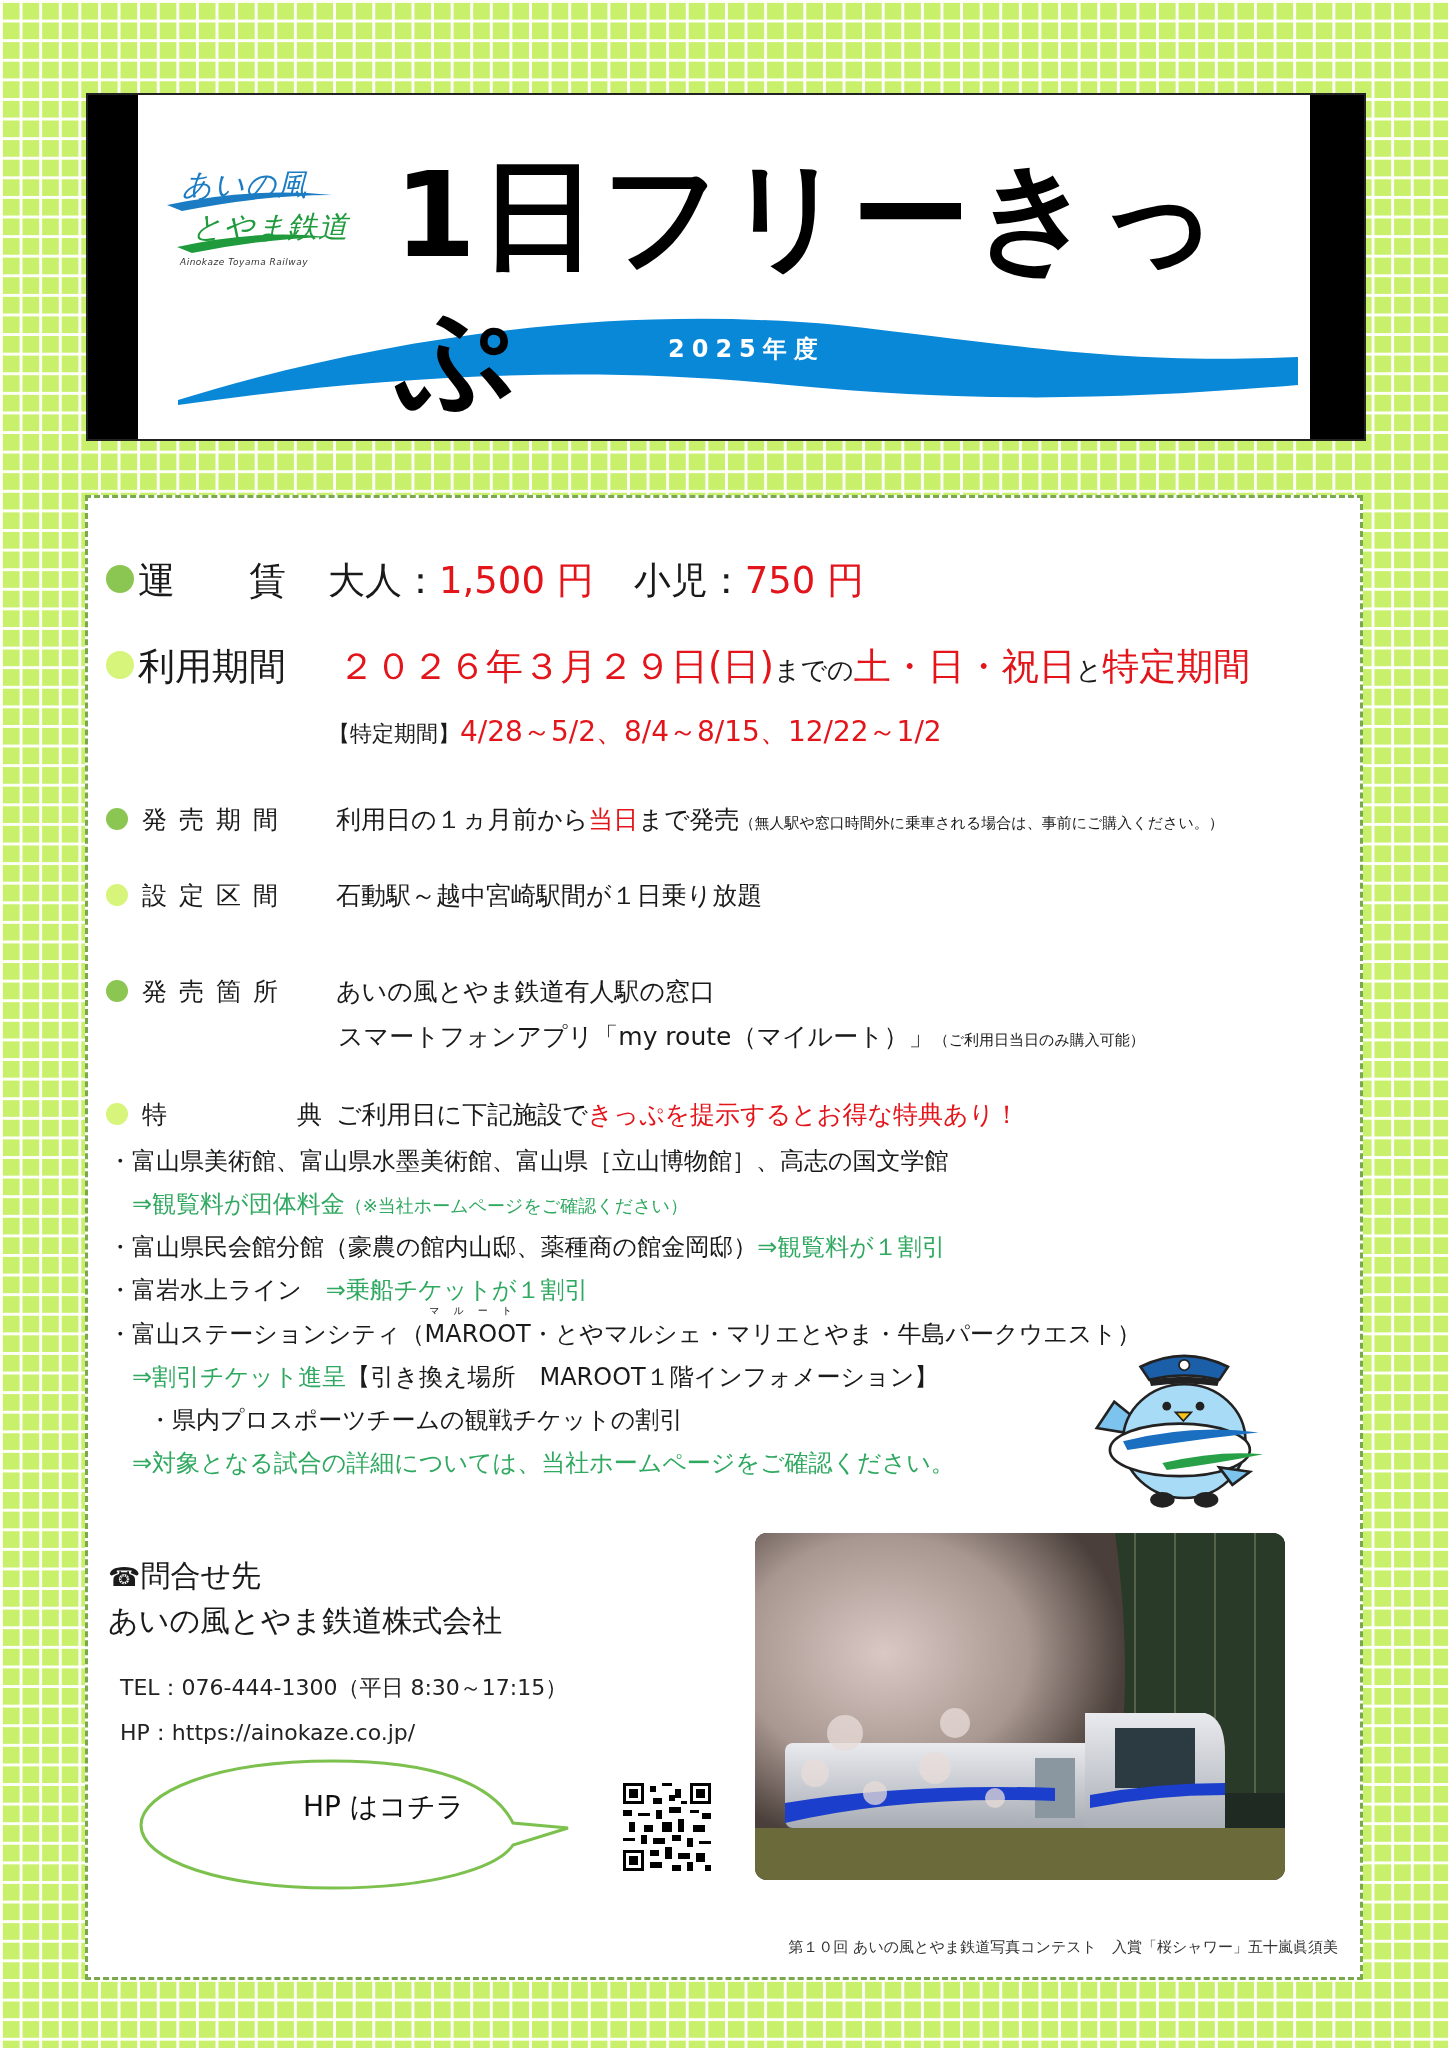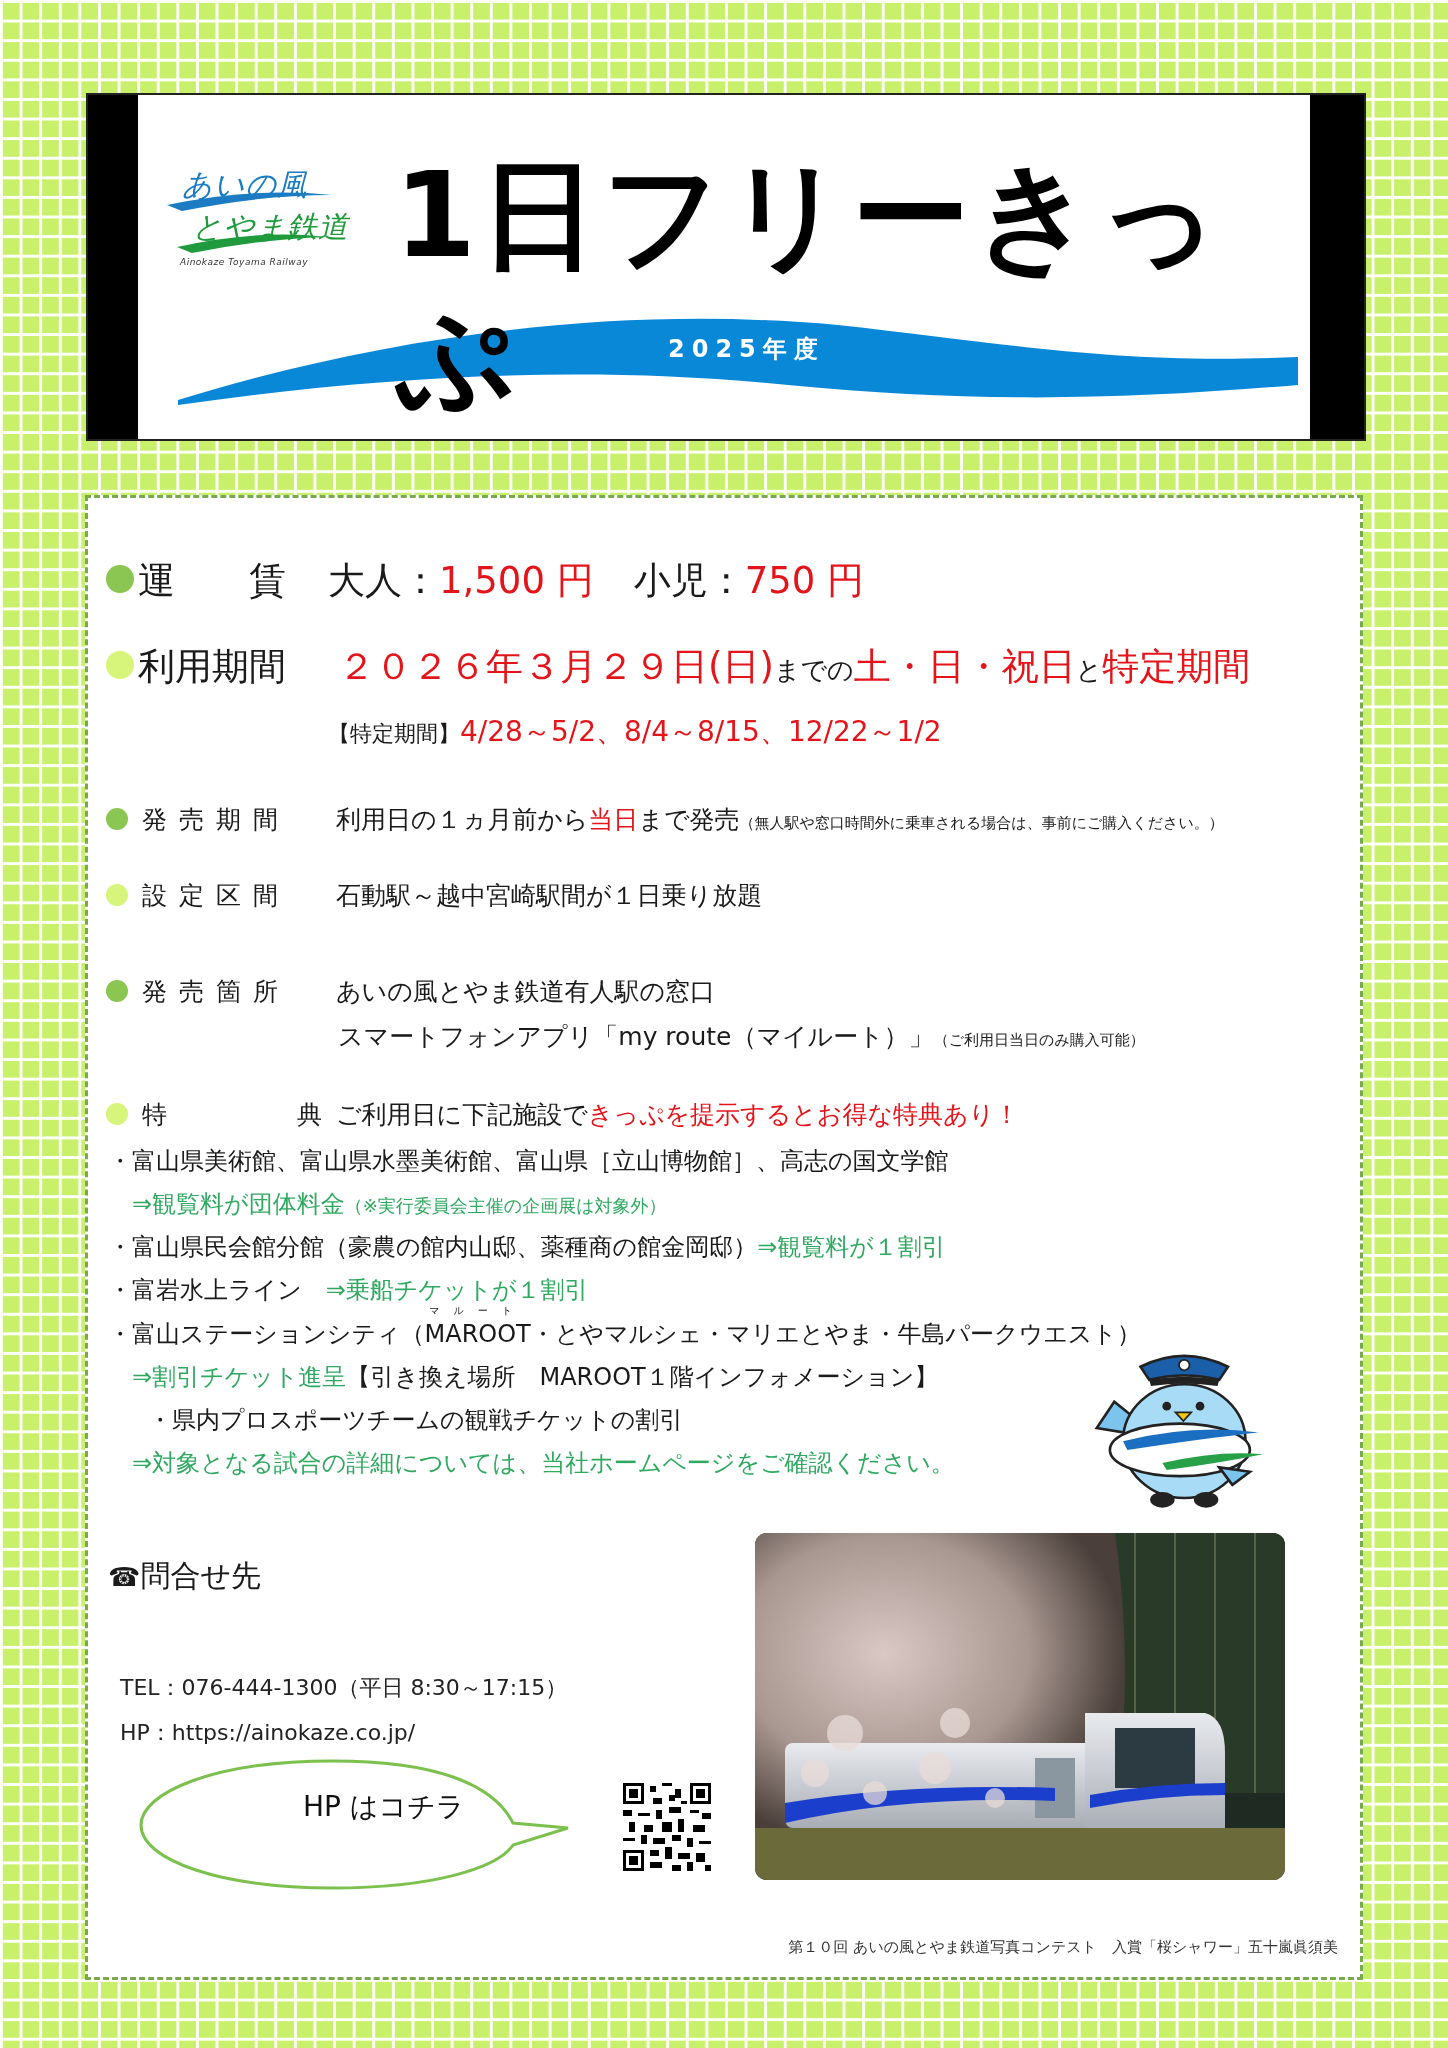--- a/index.html
+++ b/index.html
@@ -169,21 +169,21 @@
   <div class="row mid" style="top:522px; left:250px;">
     <span>スマートフォンアプリ「my route（マイルート）」</span><span class="small-note">（ご利用日当日のみ購入可能）</span>
   </div>
 
   <div class="row mid" style="top:600px;">
     <span class="dot dot-light"></span><span class="lbl" style="letter-spacing:0;"><span>特</span><span style="display:inline-block;width:130px;"></span><span>典</span></span><span>ご利用日に下記施設で</span><span class="red">きっぷを提示するとお得な特典あり！</span>
   </div>
 
   <div class="sub" style="top:647px;">・富山県美術館、富山県水墨美術館、富山県［立山博物館］、高志の国文学館</div>
   <div class="sub indent" style="top:690px;">
-    <span class="green">⇒観覧料が団体料金</span><span class="green" style="font-size:18px;">（※実行委員会主催の企画展は対象外）</span>
+    <span class="green">⇒観覧料が団体料金</span><span class="green" style="font-size:18px;">（※当社ホームページをご確認ください）</span>
   </div>
   <div class="sub" style="top:733px;">
     <span>・富山県民会館分館（豪農の館内山邸、薬種商の館金岡邸）</span><span class="green">⇒観覧料が１割引</span>
   </div>
   <div class="sub" style="top:776px;">
     <span>・富岩水上ライン　</span><span class="green">⇒乗船チケットが１割引</span>
   </div>
   <div class="sub" style="top:820px;">
     <span>・富山ステーションシティ（</span><span class="ruby-wrap"><span class="ruby">マルート</span><span>MAROOT</span></span><span>・とやマルシェ・マリエとやま・牛島パークウエスト）</span>
   </div>
@@ -206,20 +206,21 @@
     <circle cx="90" cy="75" r="5" fill="#222"></circle>
     <circle cx="128" cy="75" r="5" fill="#222"></circle>
     <path d="M100 82 L118 82 L109 92 Z" fill="#f5c518" stroke="#222" stroke-width="2"></path>
     <ellipse cx="85" cy="182" rx="14" ry="9" fill="#222"></ellipse>
     <ellipse cx="135" cy="182" rx="14" ry="9" fill="#222"></ellipse>
   </svg>
 
   <div class="contact-title" style="top:1058px;">
     <span style="font-size:26px;">☎</span><span>問合せ先</span>
   </div>
+  <div class="contact-title" style="top:1103px;">あいの風とやま鉄道株式会社</div>
   <div class="contact-line" style="top:1175px;">TEL：076-444-1300（平日 8:30～17:15）</div>
   <div class="contact-line" style="top:1220px;text-align:center;">HP：https://ainokaze.co.jp/</div>
 
   <svg class="bubble" width="530" height="140" viewBox="0 0 530 140">
     <path d="M200 8 C 80 8, 8 40, 8 72 C 8 108, 90 135, 200 135 C 300 135, 365 115, 380 92 L 435 75 L 380 70 C 360 30, 300 8, 200 8 Z" fill="#fff" stroke="#7cc04e" stroke-width="3"></path>
   </svg>
   <div class="bubble-text">HP はコチラ</div>
 
   <svg class="qr" viewBox="0 0 29 29" shape-rendering="crispEdges">
     <rect width="29" height="29" fill="#fff"></rect>

